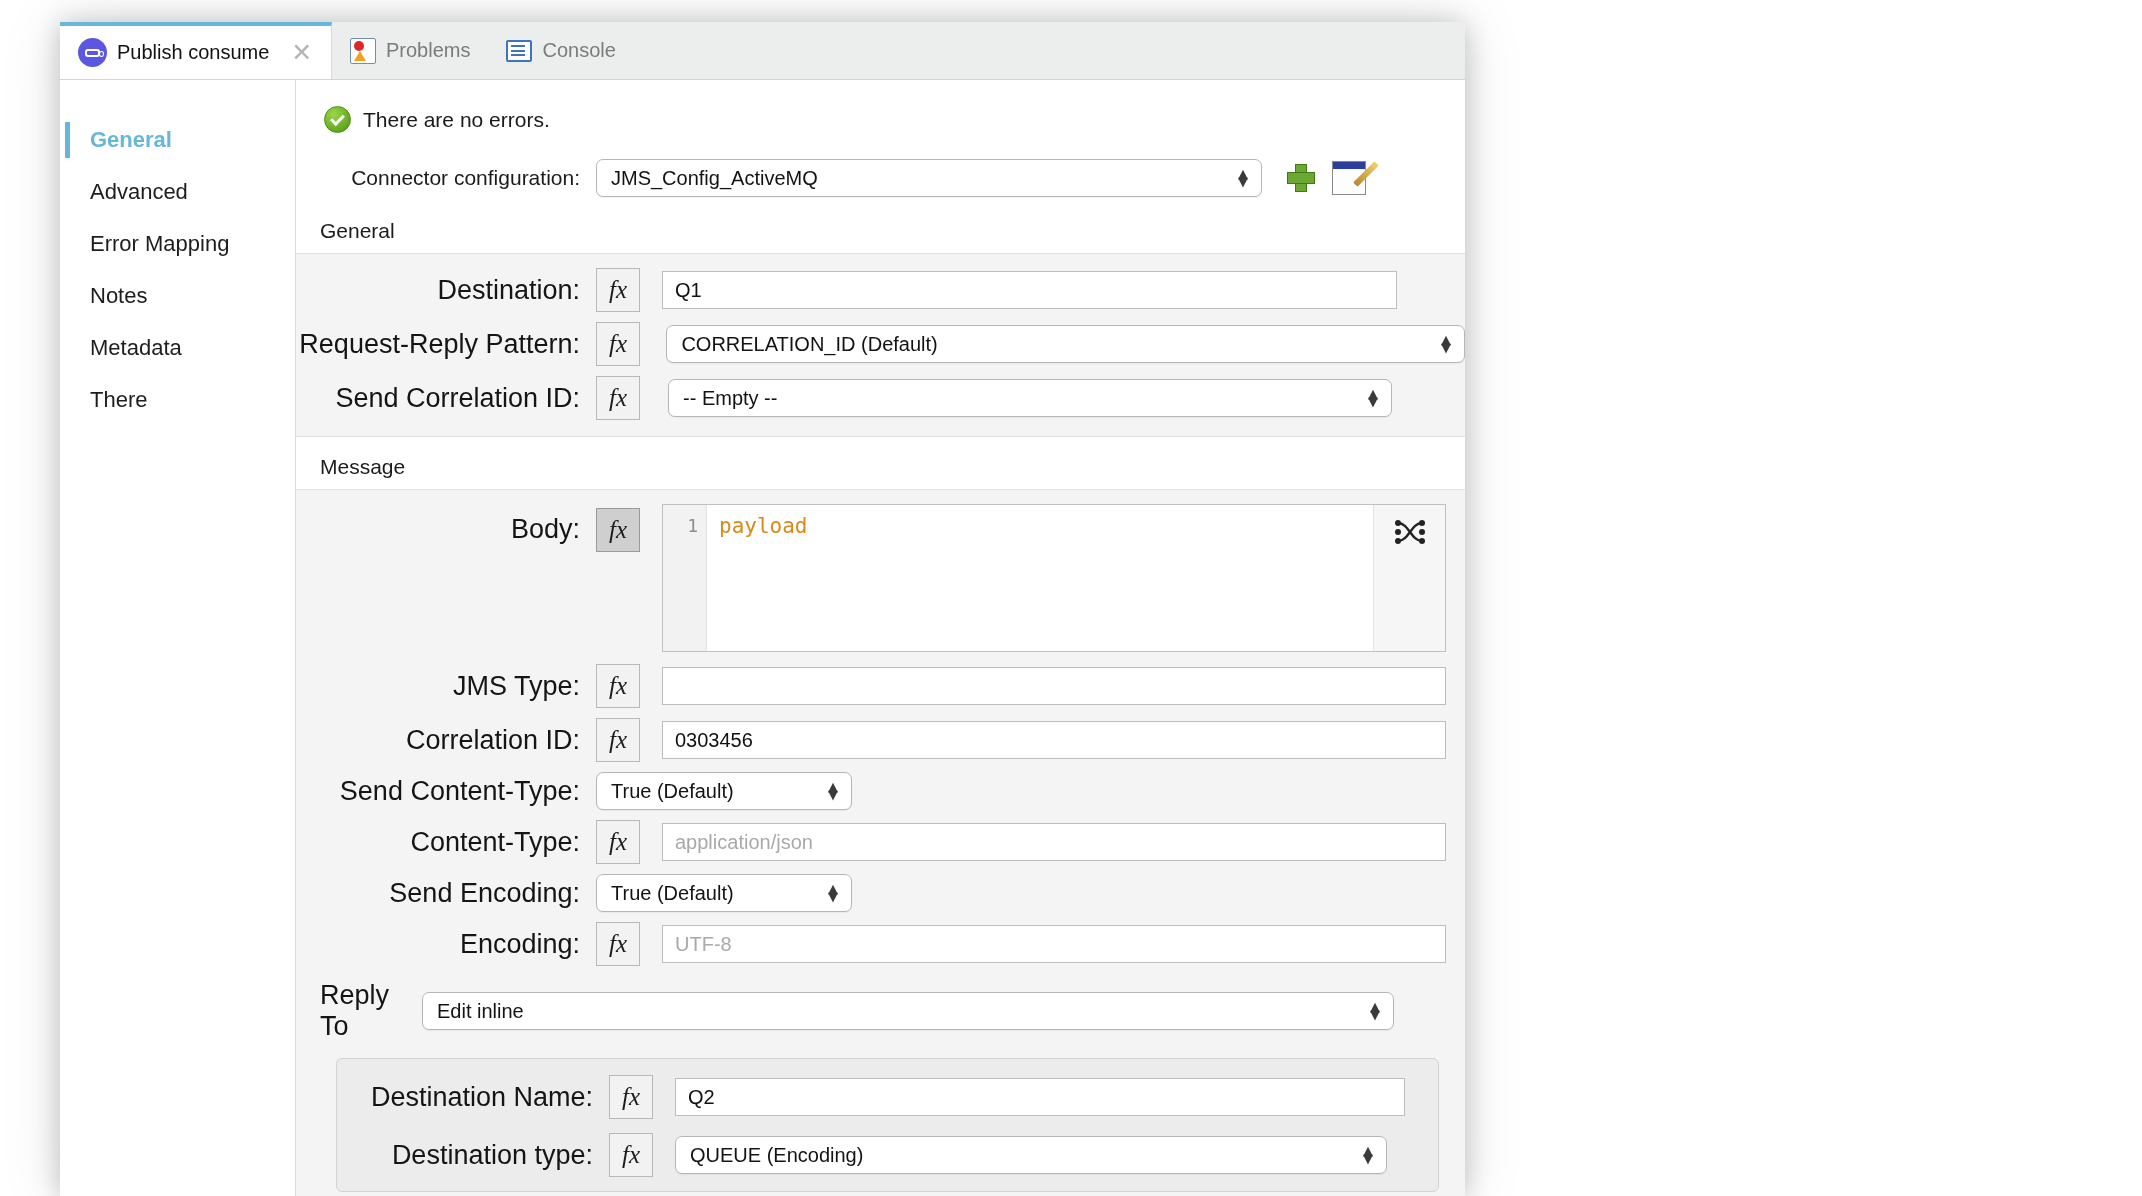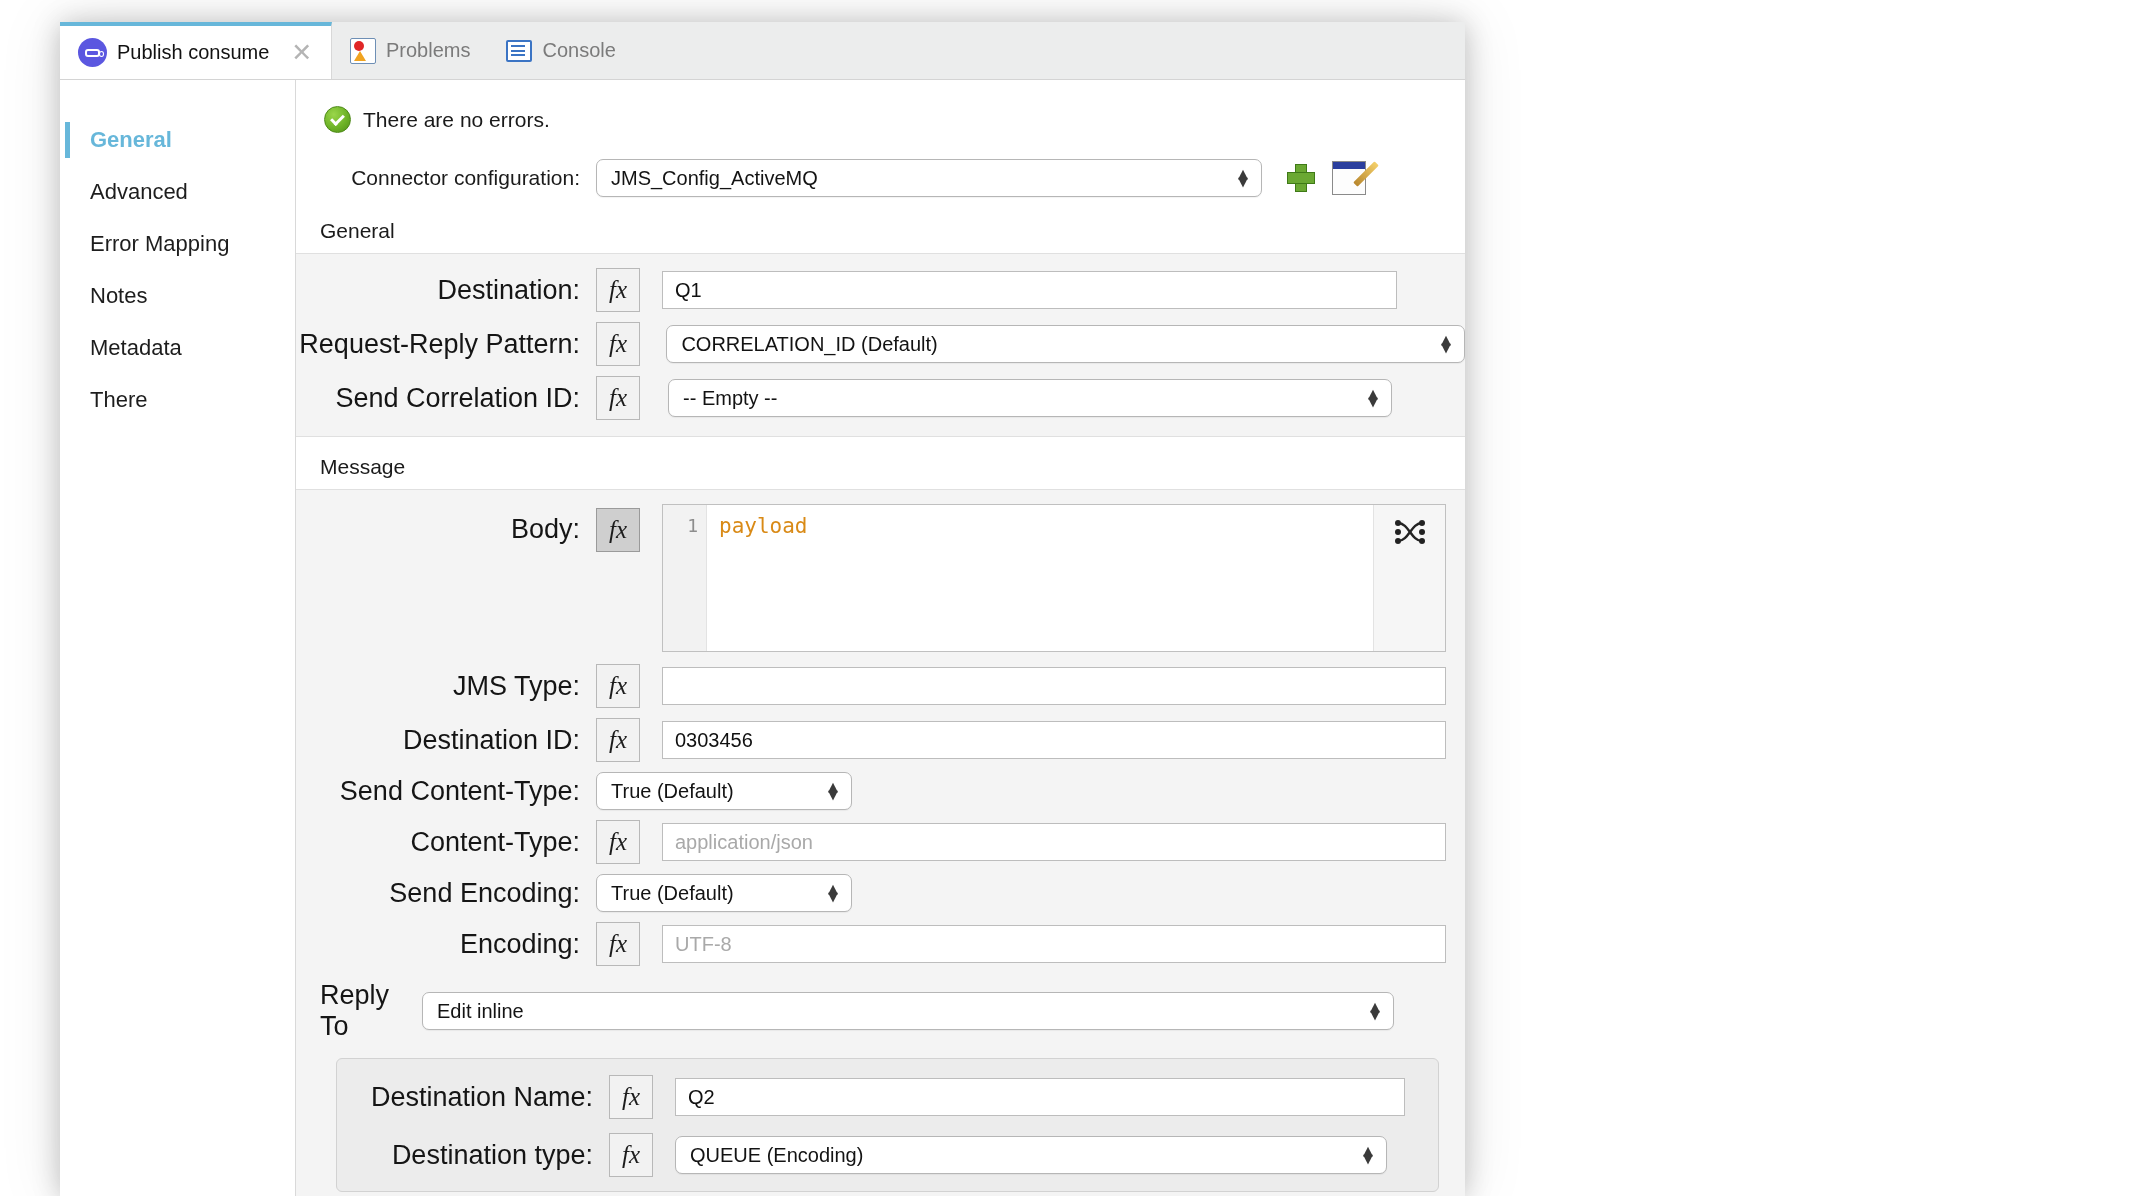--- a/index.html
+++ b/index.html
@@ -469,21 +469,21 @@
           <div class="row" style="margin-top:12px;">
             <div class="rlabel">JMS Type:</div>
             <span class="fxbtn">fx</span>
             <span style="width:22px;display:inline-block"></span>
             <div class="input" style="width:784px;">
               <span></span>
             </div>
           </div>
 
           <div class="row">
-            <div class="rlabel">Destination ID:</div>
+            <div class="rlabel">Correlation ID:</div>
             <span class="fxbtn">fx</span>
             <span style="width:22px;display:inline-block"></span>
             <div class="input" style="width:784px;">
               <span>0303456</span>
             </div>
           </div>
 
           <div class="row">
             <div class="rlabel">Send Content-Type:</div>
             <div class="select" style="width:256px;border-radius:7px;">

